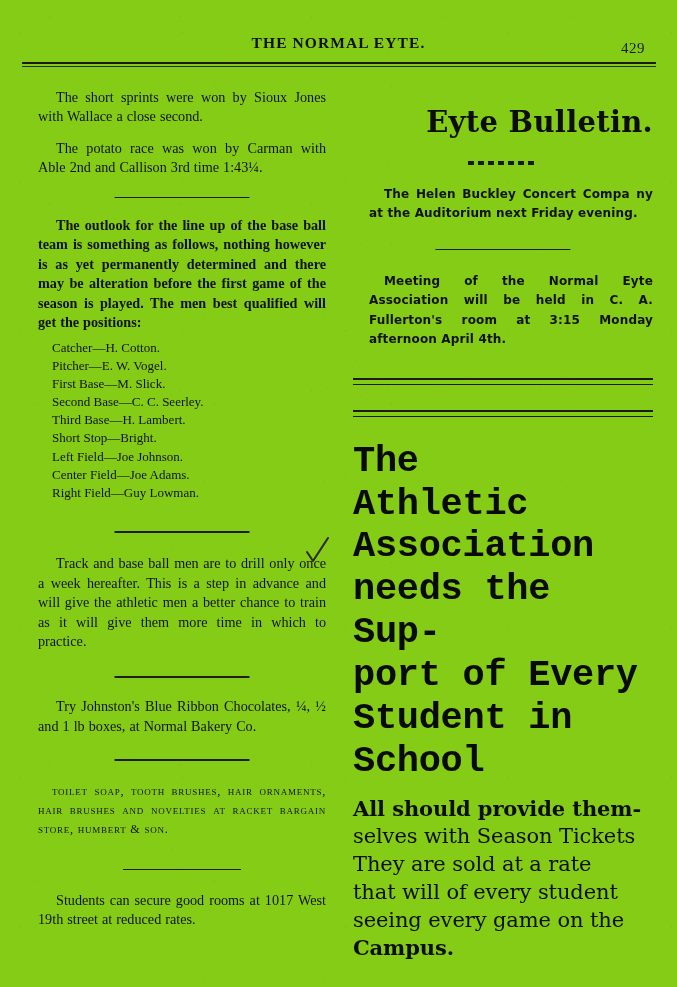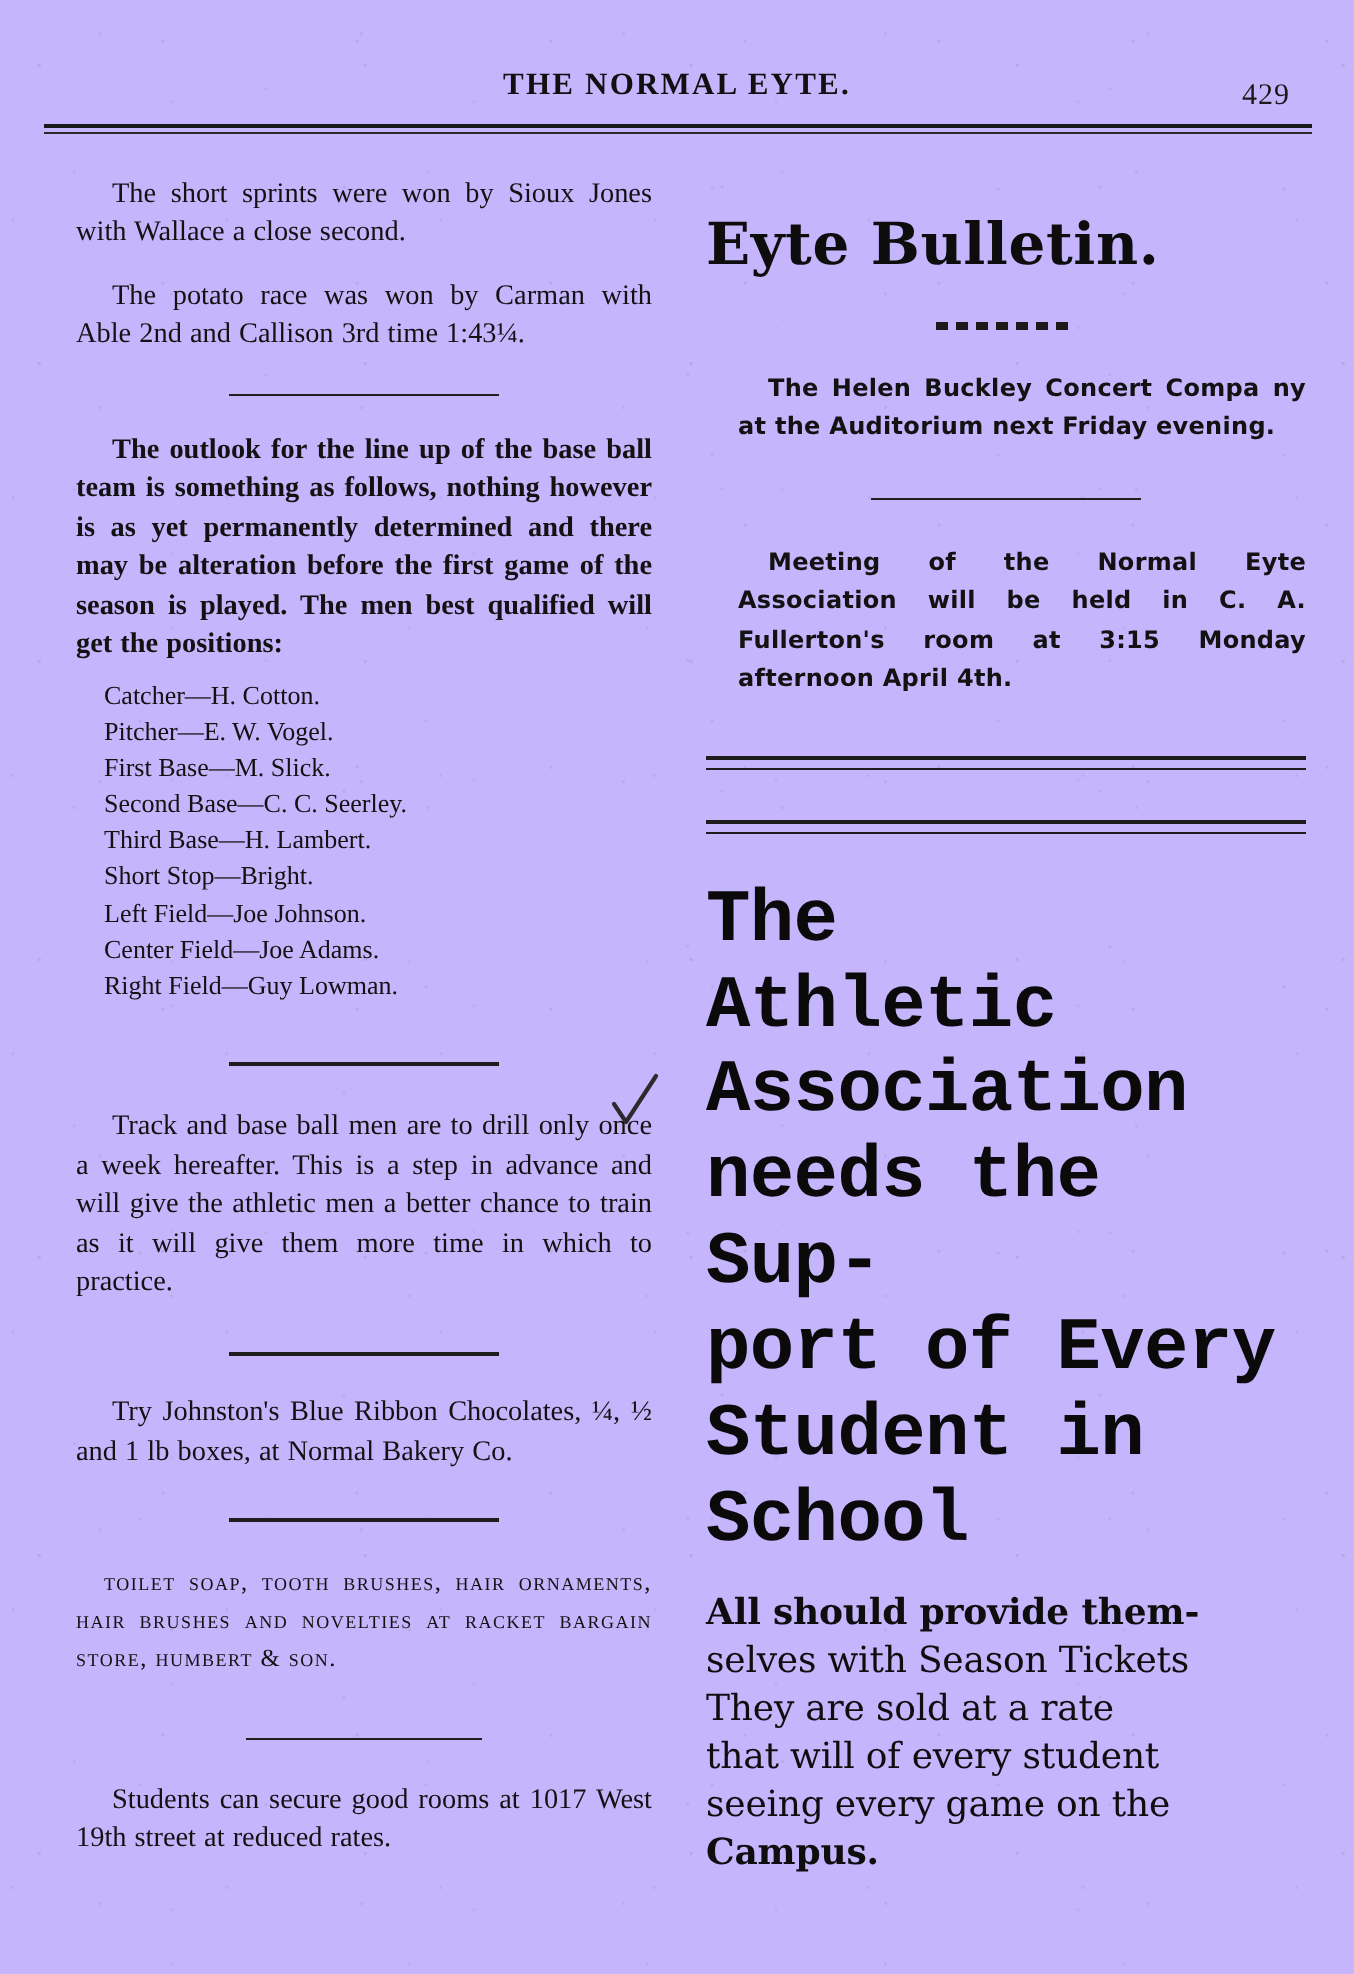--- a/index.html
+++ b/index.html
@@ -5,21 +5,21 @@
   html, body {
     margin: 0;
     padding: 0;
     background: #ffffff;
   }
   .page {
     position: relative;
     width: 677px;
     height: 987px;
     margin: 0;
-    background: #c4b5fd;
+    background: #84cc16;
     overflow: hidden;
     font-family: "Liberation Serif", "DejaVu Serif", serif;
     color: #121212;
   }
 
   
   .scan-noise {
     position: absolute;
     inset: 0;
     pointer-events: none;
@@ -149,21 +149,21 @@
     position: absolute;
     left: 305px;
     top: 536px;
     width: 26px;
     height: 30px;
   }
 
   
   .bulletin-title {
     margin: 17px 0 0 0;
-    text-align: left;
+    text-align: right;
     font-family: "DejaVu Serif", "Liberation Serif", serif;
     font-weight: bold;
     font-size: 29px;
     letter-spacing: .3px;
     color: #0d0d0d;
   }
   .dash-rule {
     margin: 22px auto 20px auto;
     width: 70px;
     height: 4px;
@@ -212,21 +212,21 @@
     line-height: 1.16;
     letter-spacing: -.3px;
     color: #0a0a0a;
   }
   .display-headline span { display: block; }
 
   
   .closing-copy {
     margin: 12px 0 0 0;
     font-family: "DejaVu Serif", "Liberation Serif", serif;
-    font-size: 18px;
+    font-size: 21px;
     line-height: 1.33;
     letter-spacing: -.1px;
     color: #0e0e0e;
   }
   .closing-copy span { display: block; }
   .closing-copy span.b { font-weight: bold; }
 </style>
 </head>
 <body>
 

